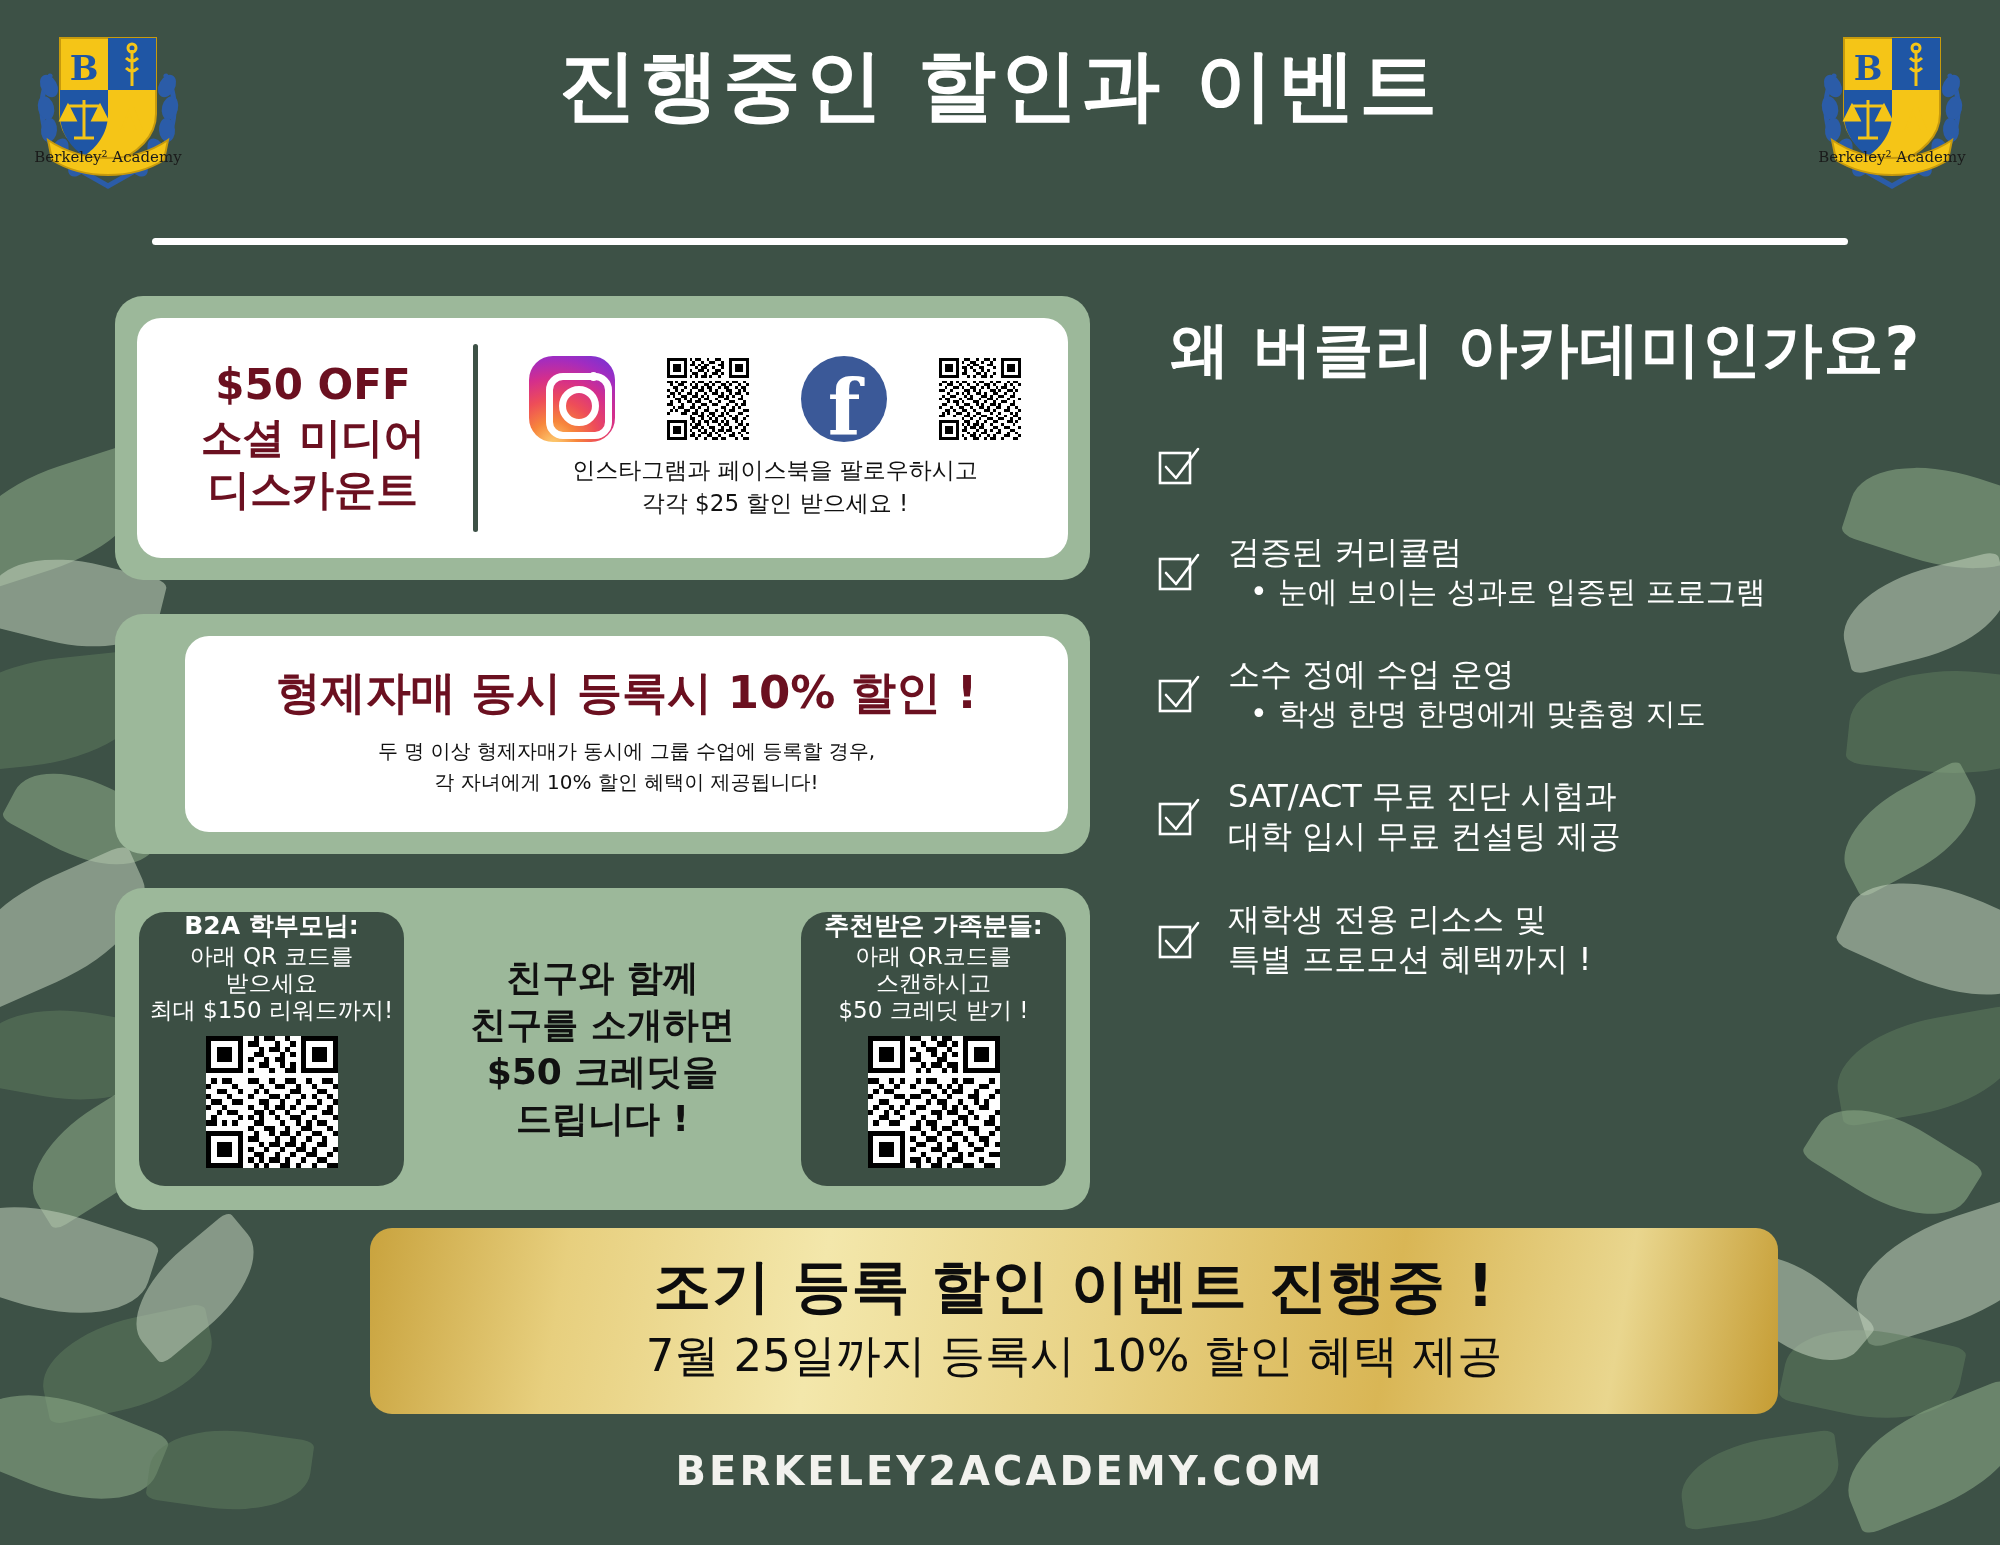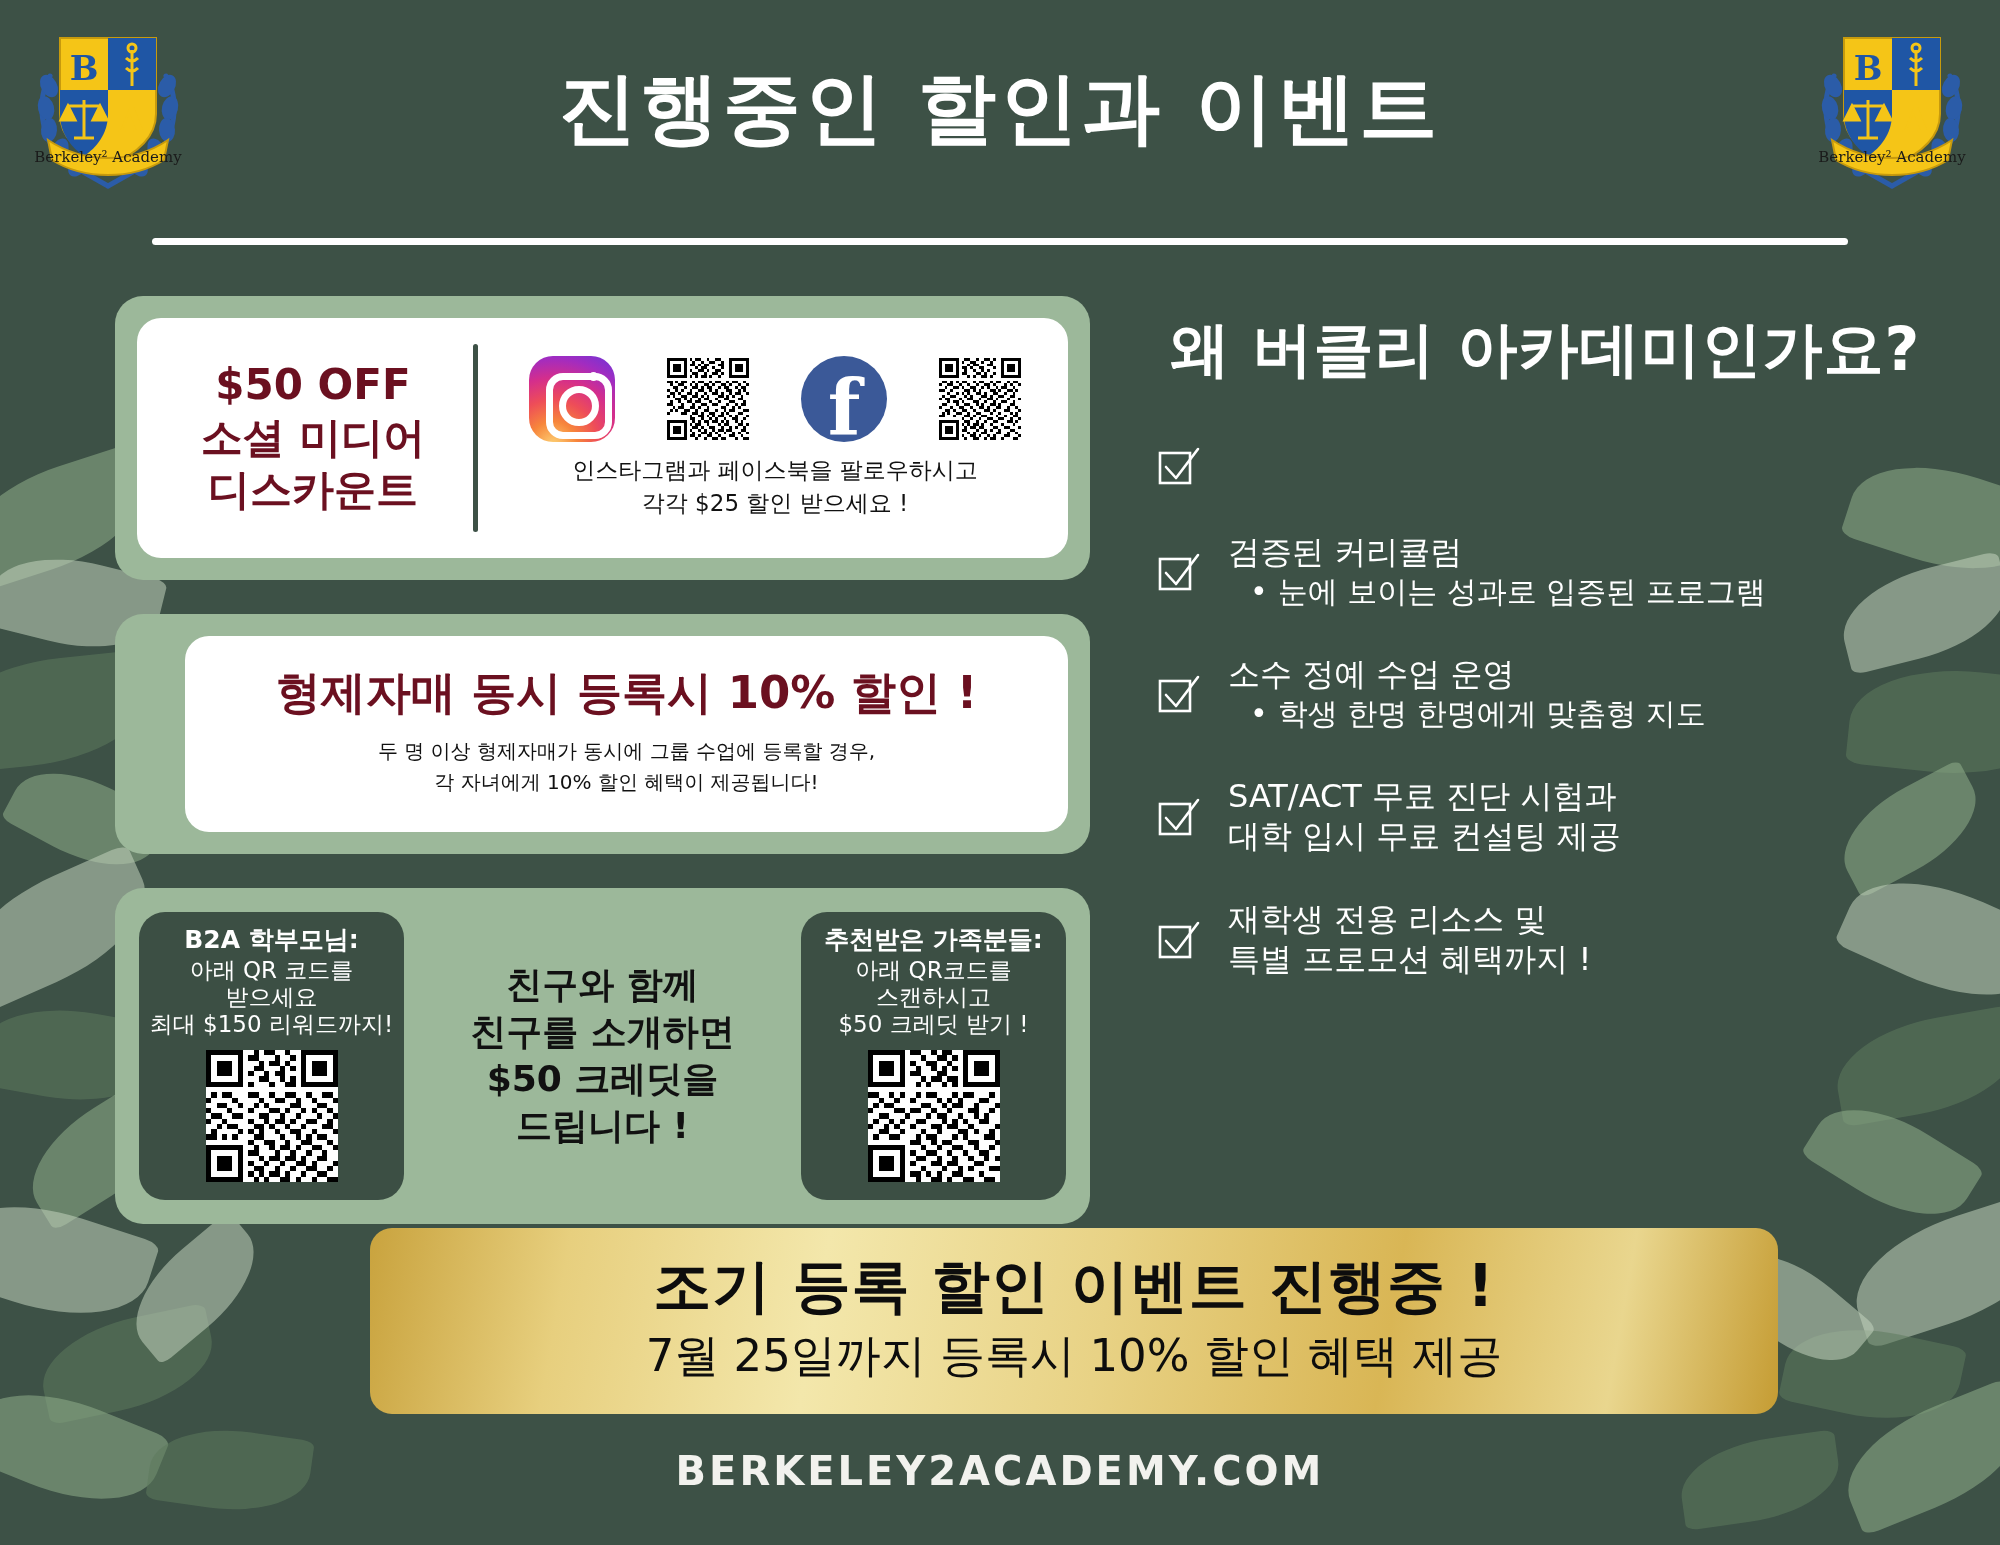--- a/index.html
+++ b/index.html
@@ -44,21 +44,21 @@
     position: absolute;
     top: 14px;
     width: 160px;
     height: 175px;
   }
   .crest.left { left: 28px; }
   .crest.right { right: 28px; }
 
   .page-title {
     position: absolute;
-    top: 68px;
+    top: 45px;
     left: 0; right: 0;
     text-align: center;
     color: #ffffff;
     font-size: 78px;
     font-weight: 700;
     letter-spacing: 4px;
     line-height: 1.05;
   }
 
   .title-rule {
@@ -217,21 +217,21 @@
     border-radius: 34px;
     padding: 26px 28px;
     display: flex;
     align-items: center;
     gap: 14px;
   }
   .ref-side {
     background: #3c4f44;
     border-radius: 26px;
     width: 265px;
-    padding: 14px 8px 18px;
+    padding: 0 8px 18px;
     text-align: center;
     flex-shrink: 0;
   }
   .ref-side-title {
     color: #ffffff;
     font-weight: 800;
     font-size: 25px;
     line-height: 1.15;
     margin-bottom: 2px;
   }

